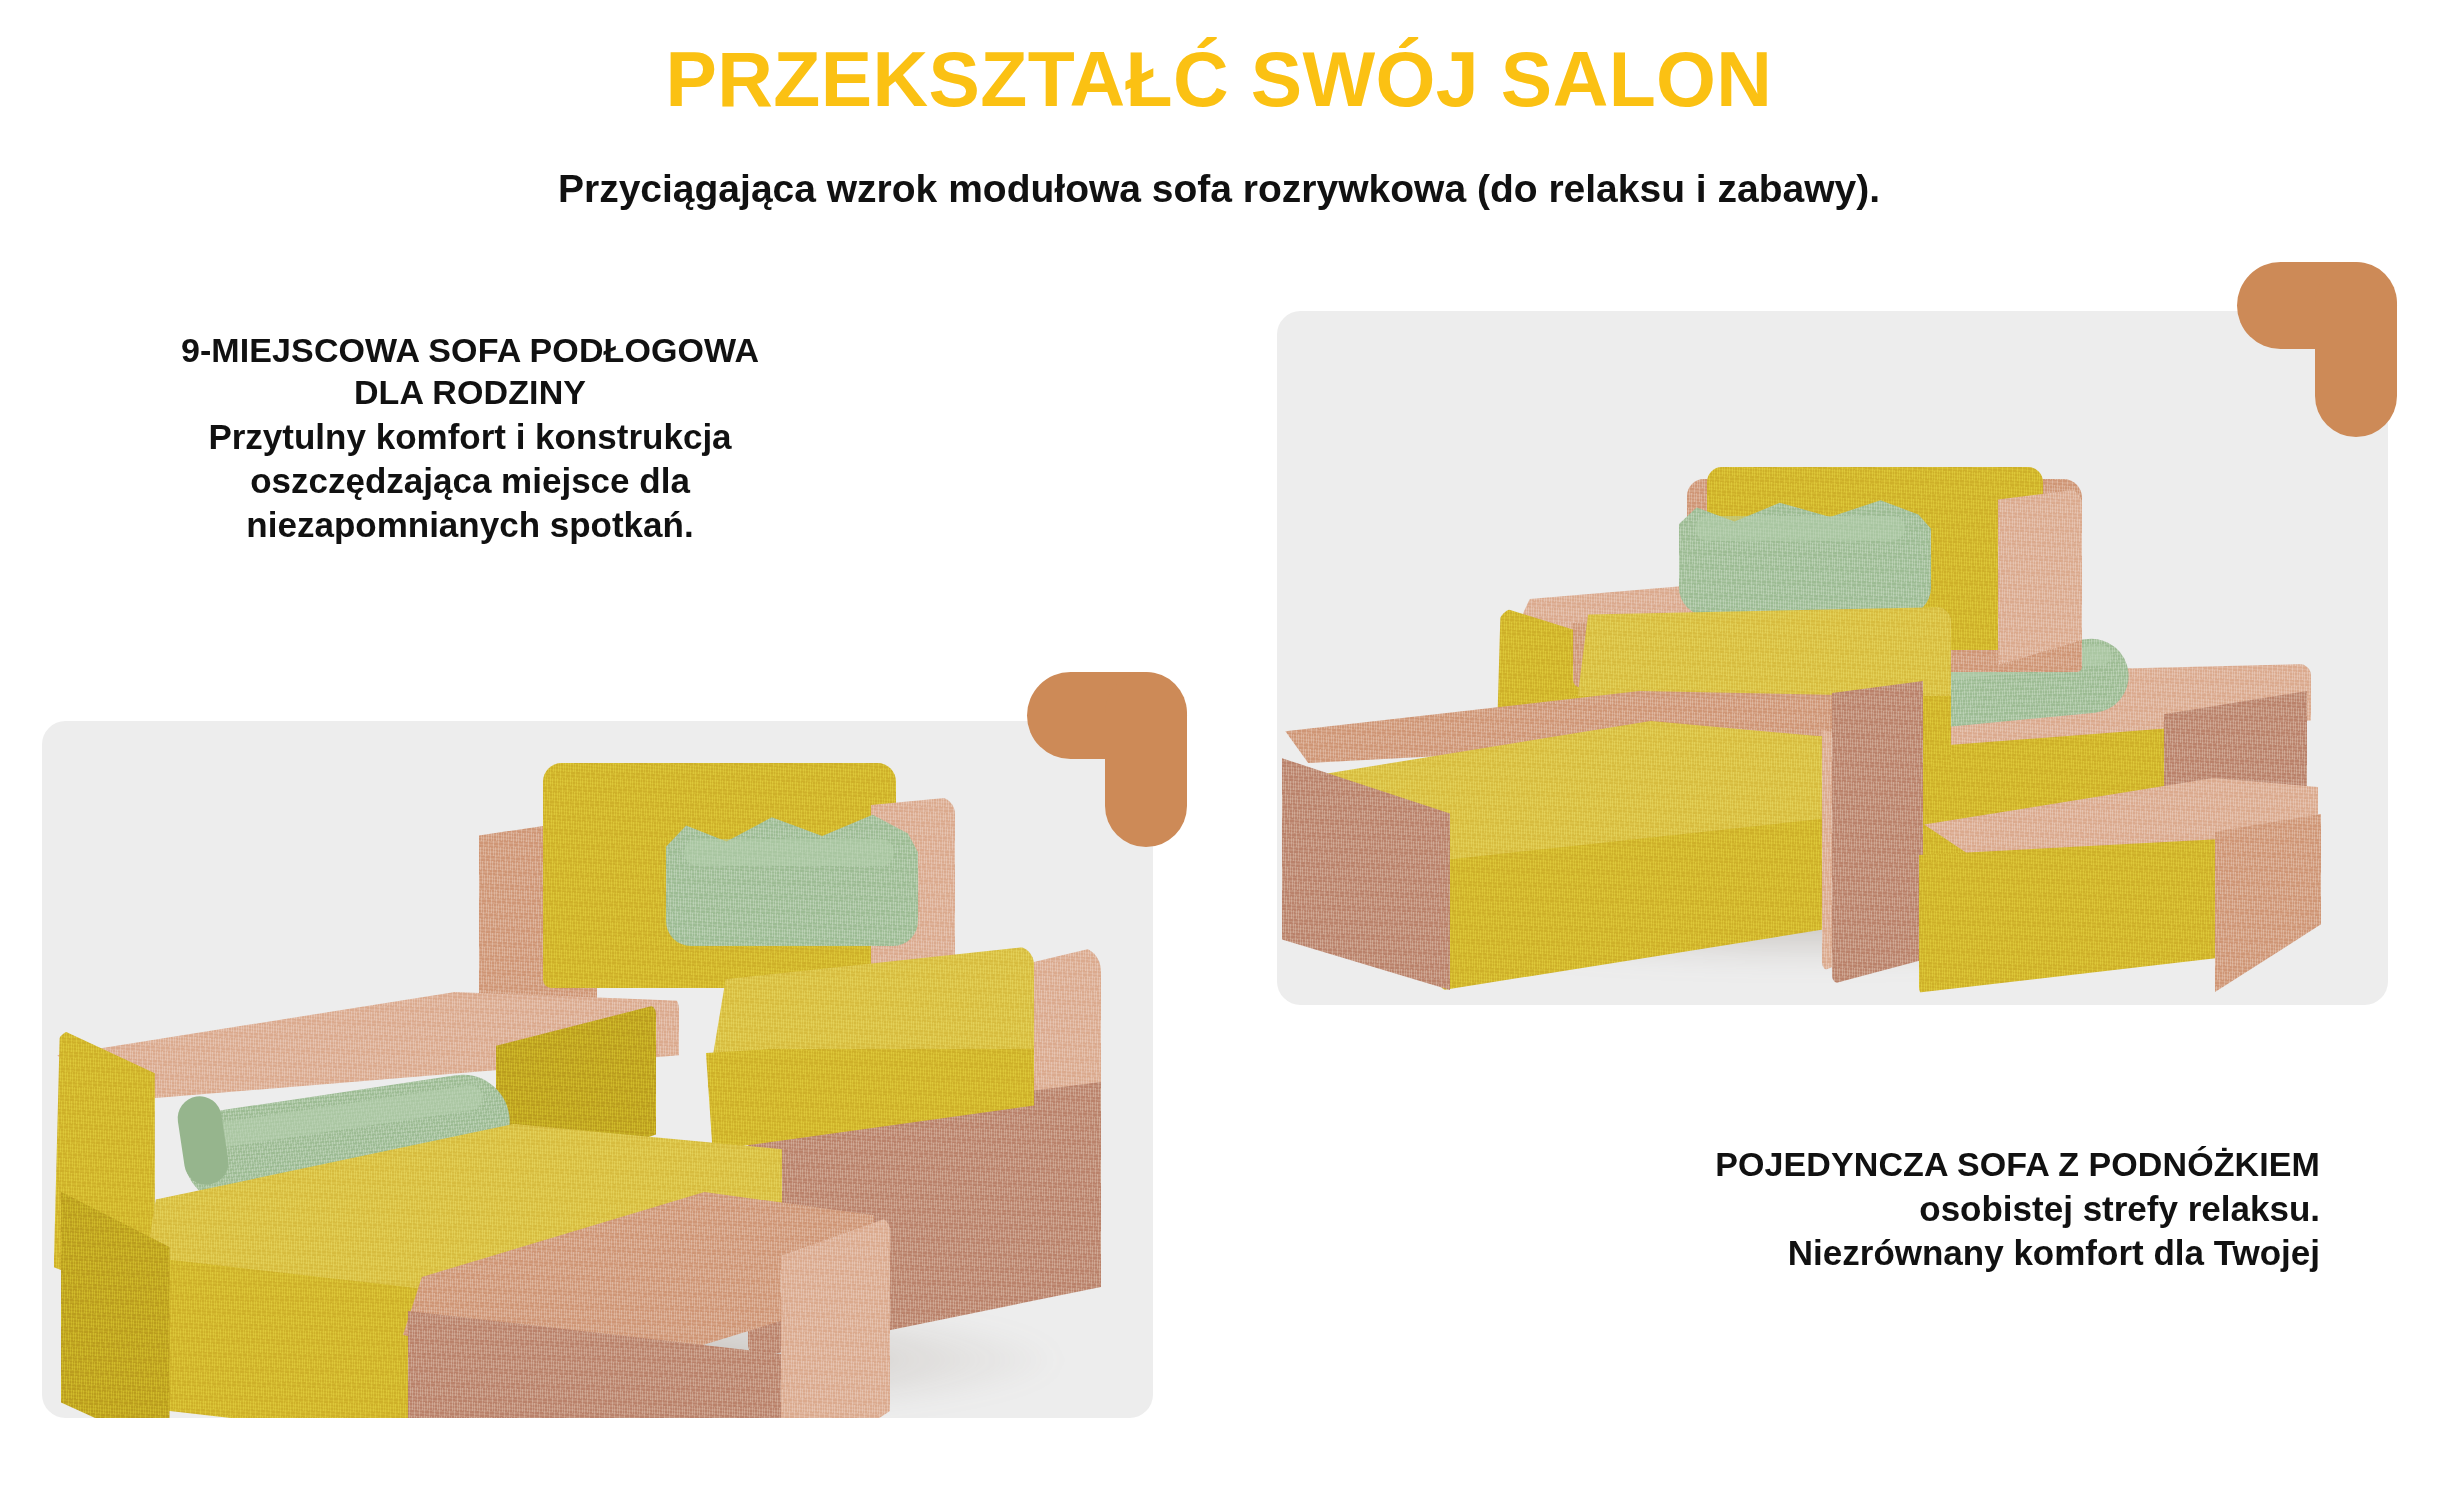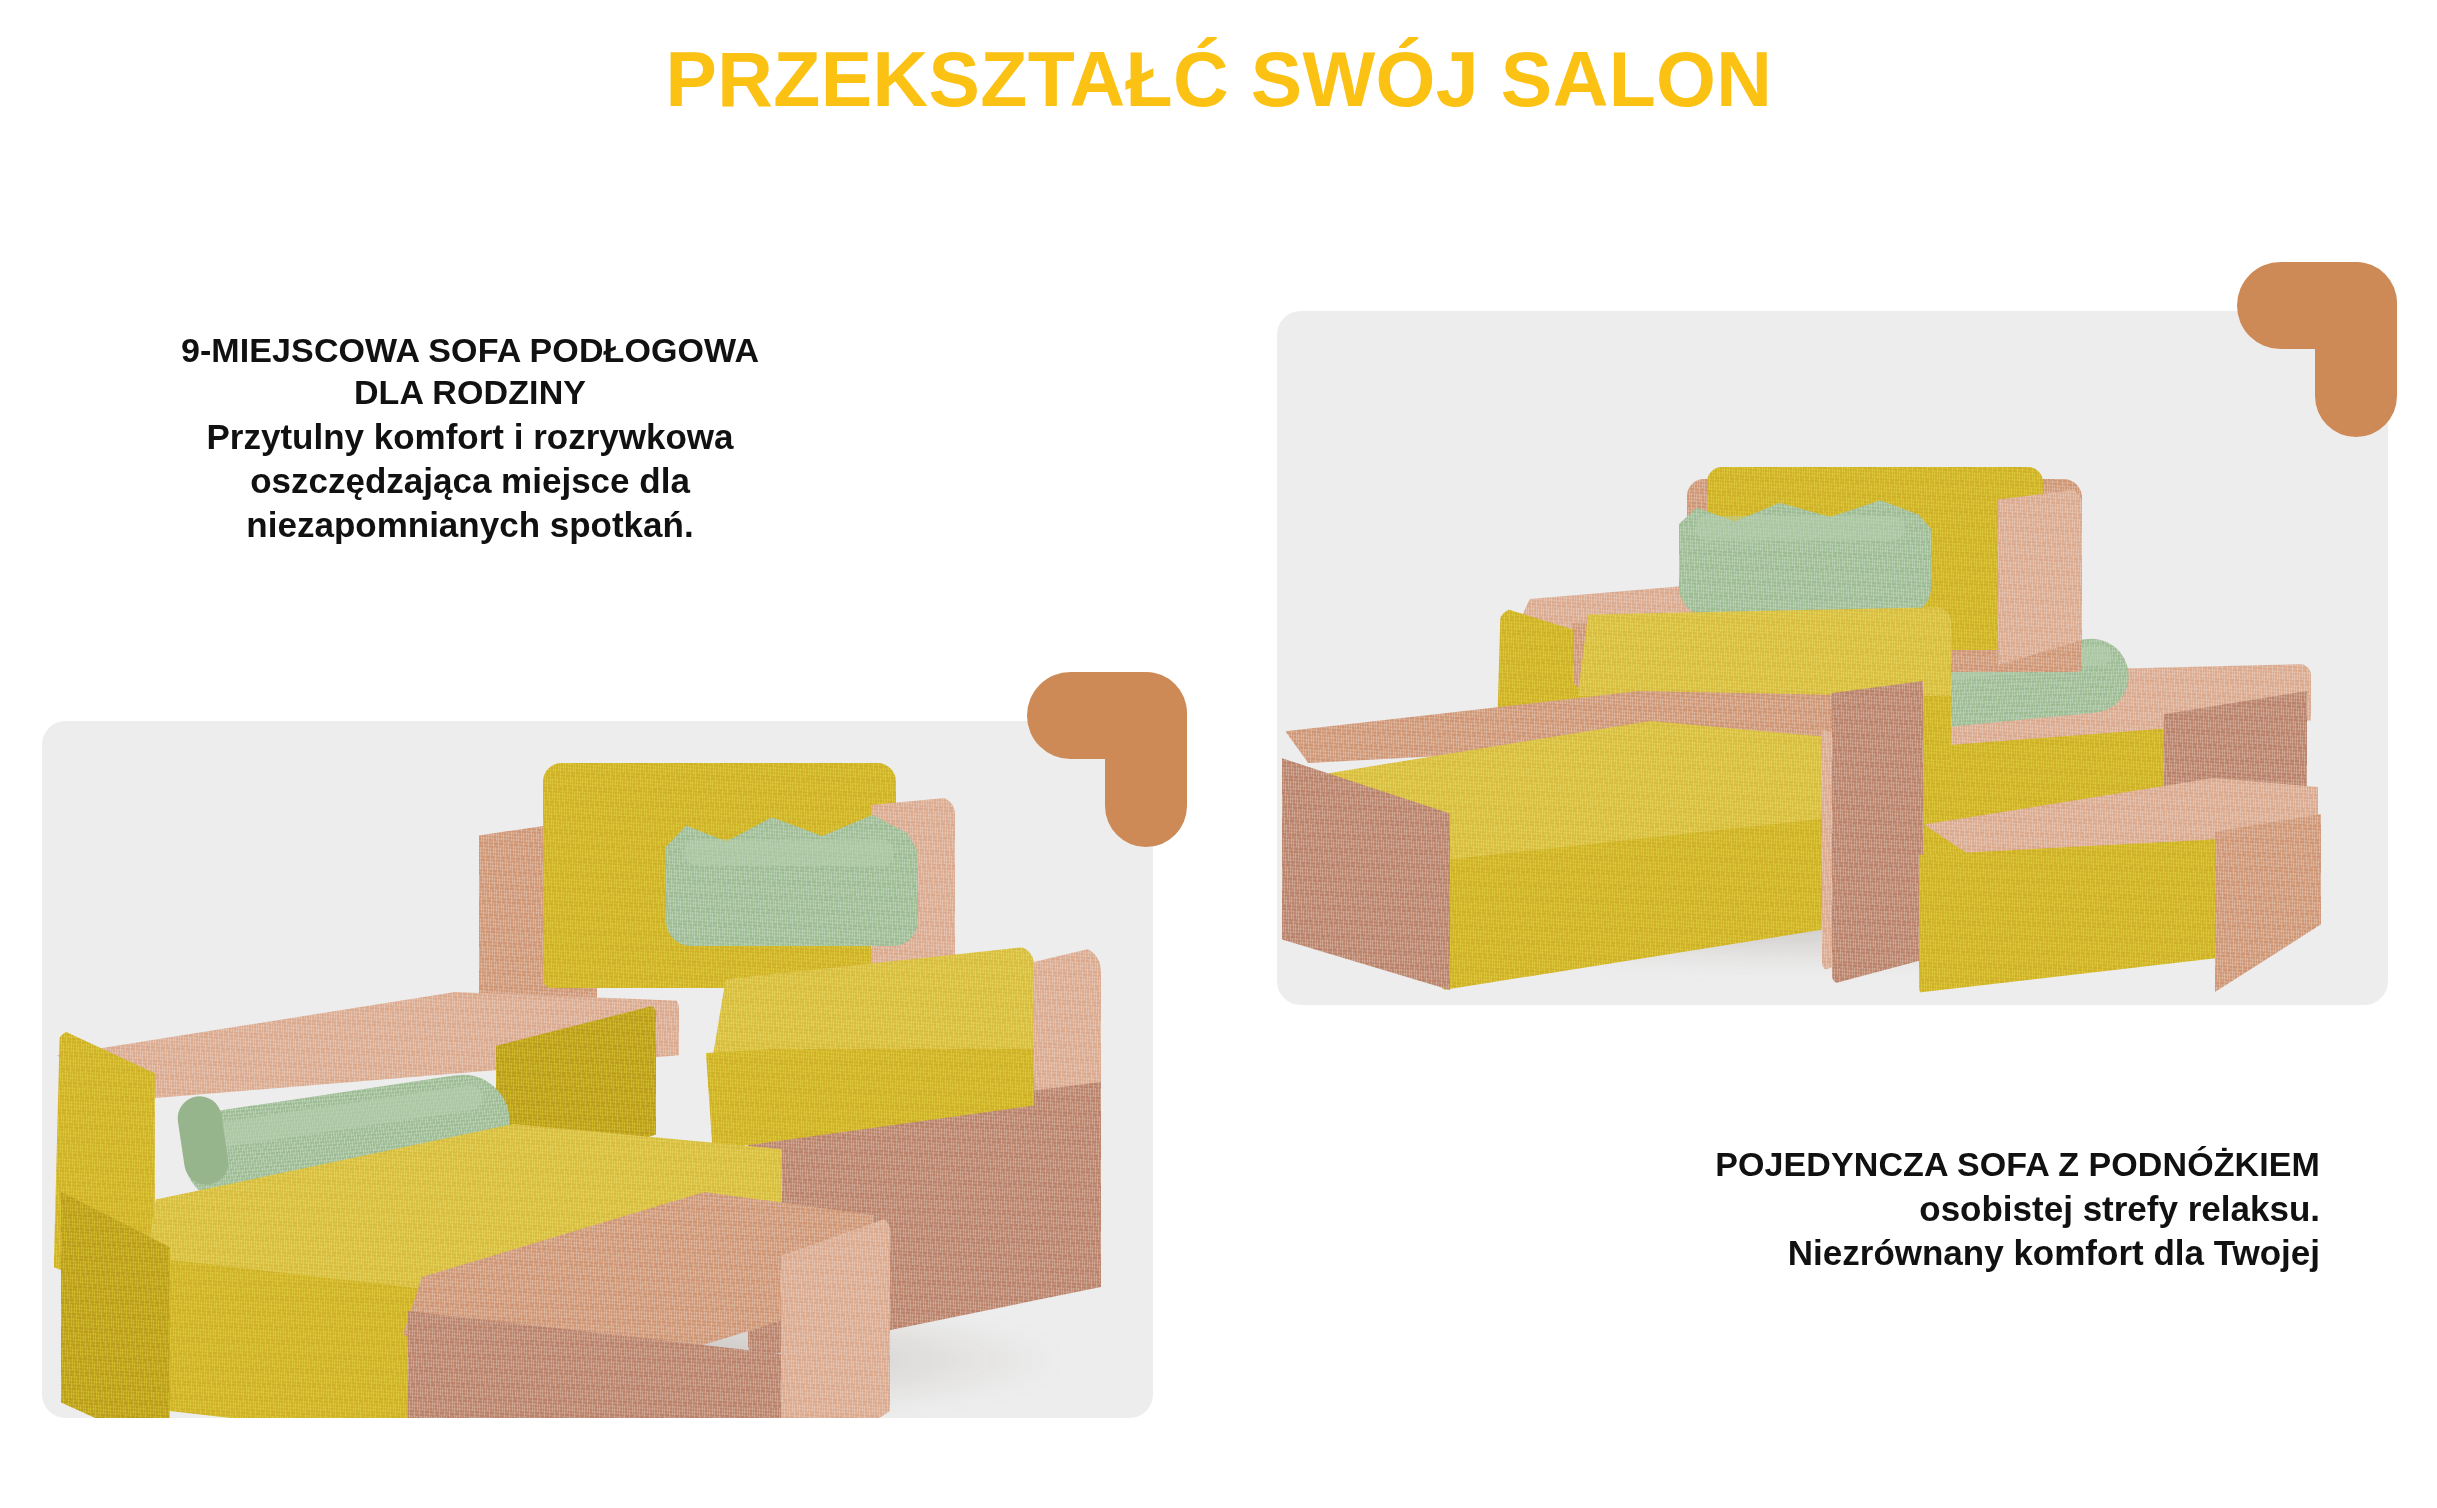--- a/index.html
+++ b/index.html
@@ -133,20 +133,21 @@
 
   .pill { border-radius:839px; }
 </style>
 </head>
 <body>
 
 <div id="stage">
 
   <div class="headline">PRZEKSZTAŁĆ SWÓJ SALON</div>
 
+  <div class="subhead">Przyciągająca wzrok modułowa sofa rozrywkowa (do relaksu i zabawy).</div>
 
   <div class="panel" id="panel-top">
     <div class="photo-stage">
 
       <div class="shadow-blob" style="left:34px; top:529px; width:992px; height:126px;"></div>
 
       <div class="slab fab-salmon tex" style="left:588px; top:361px; width:437px; height:101px;
                   clip-path:polygon(18% 0%, 100% 6%, 100% 72%, 0% 100%);"></div>
       <div class="slab fab-salmon-l tex" style="left:580px; top:353px; width:454px; height:91px; border-radius:11.8px;
                   clip-path:polygon(16% 10%, 100% 0%, 100% 62%, 0% 100%);"></div>
@@ -267,21 +268,21 @@
     <div class="bar h"></div>
     <div class="bar v"></div>
   </div>
 
   <div class="copy-block" id="copy-left">
     <div class="heading">
       <div>9-MIEJSCOWA SOFA PODŁOGOWA</div>
       <div>DLA RODZINY</div>
     </div>
     <div class="body">
-      <div>Przytulny komfort i rozrywkowa</div>
+      <div>Przytulny komfort i konstrukcja</div>
       <div>oszczędzająca miejsce dla</div>
       <div>niezapomnianych spotkań.</div>
     </div>
   </div>
 
   <div class="copy-block" id="copy-right">
     <div class="heading">
       <div>POJEDYNCZA SOFA Z PODNÓŻKIEM</div>
     </div>
     <div class="body">

